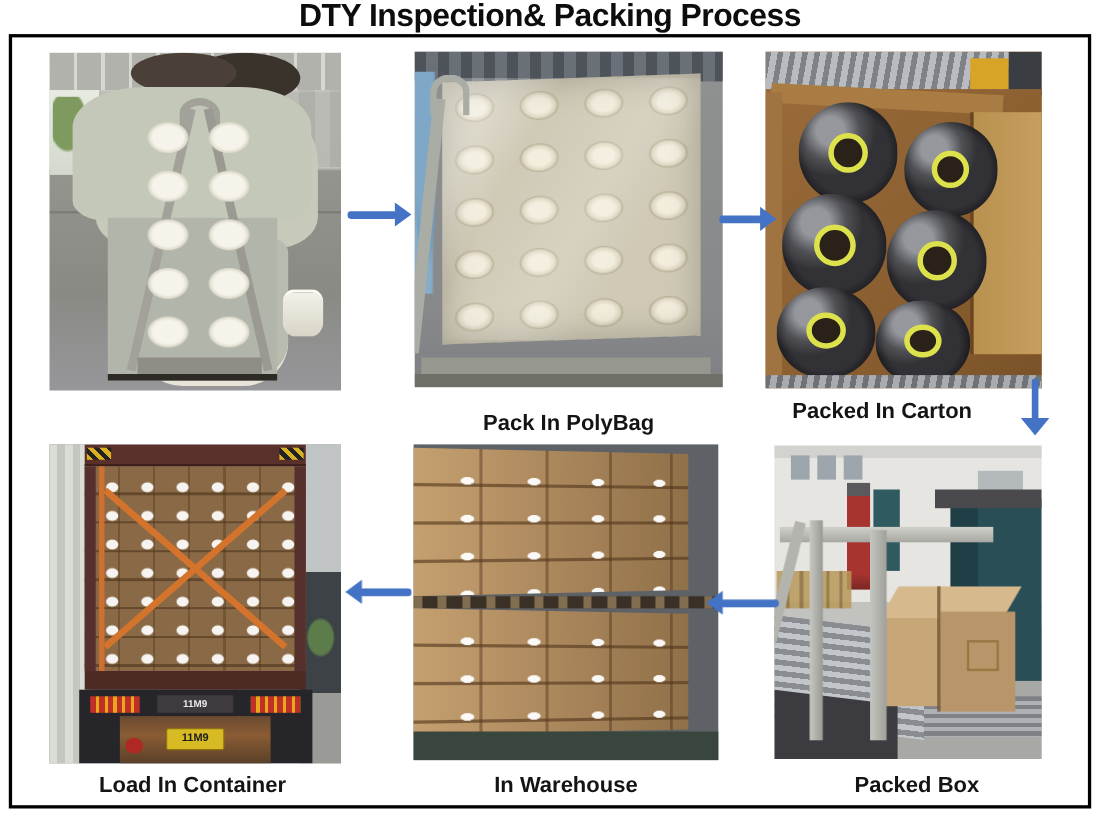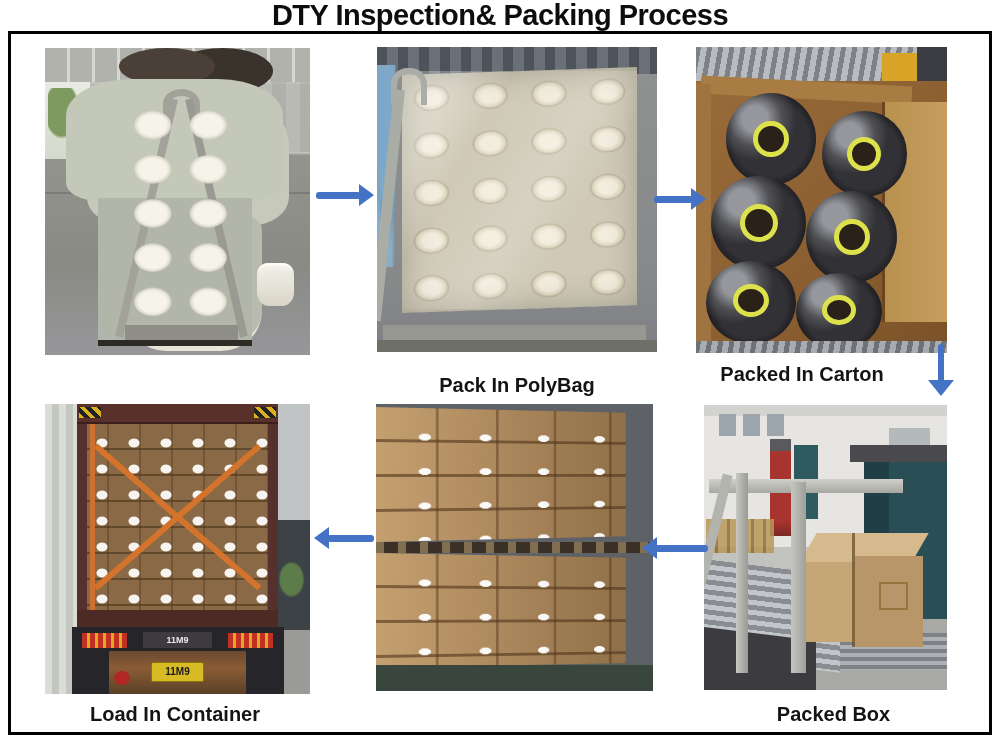--- a/index.html
+++ b/index.html
@@ -295,20 +295,21 @@
     <i class="p6-boxfront"></i>
     <i class="p6-boxlabel"></i>
     <i class="p6-strap"></i>
     <i class="p6-post1"></i>
     <i class="p6-post2"></i>
   </div>
 
   <div class="caption" id="c2">Pack In PolyBag</div>
   <div class="caption" id="c3">Packed In Carton</div>
   <div class="caption" id="c4">Load In Container</div>
+  <div class="caption" id="c5">In Warehouse</div>
   <div class="caption" id="c6">Packed Box</div>
 
   <div class="arr arr-r" id="a1">
       <i class="shaft" style="position:absolute;"></i>
       <i class="head" style="position:absolute;"></i>
     </div>
   <div class="arr arr-r" id="a2">
       <i class="shaft" style="position:absolute;"></i>
       <i class="head" style="position:absolute;"></i>
     </div>

